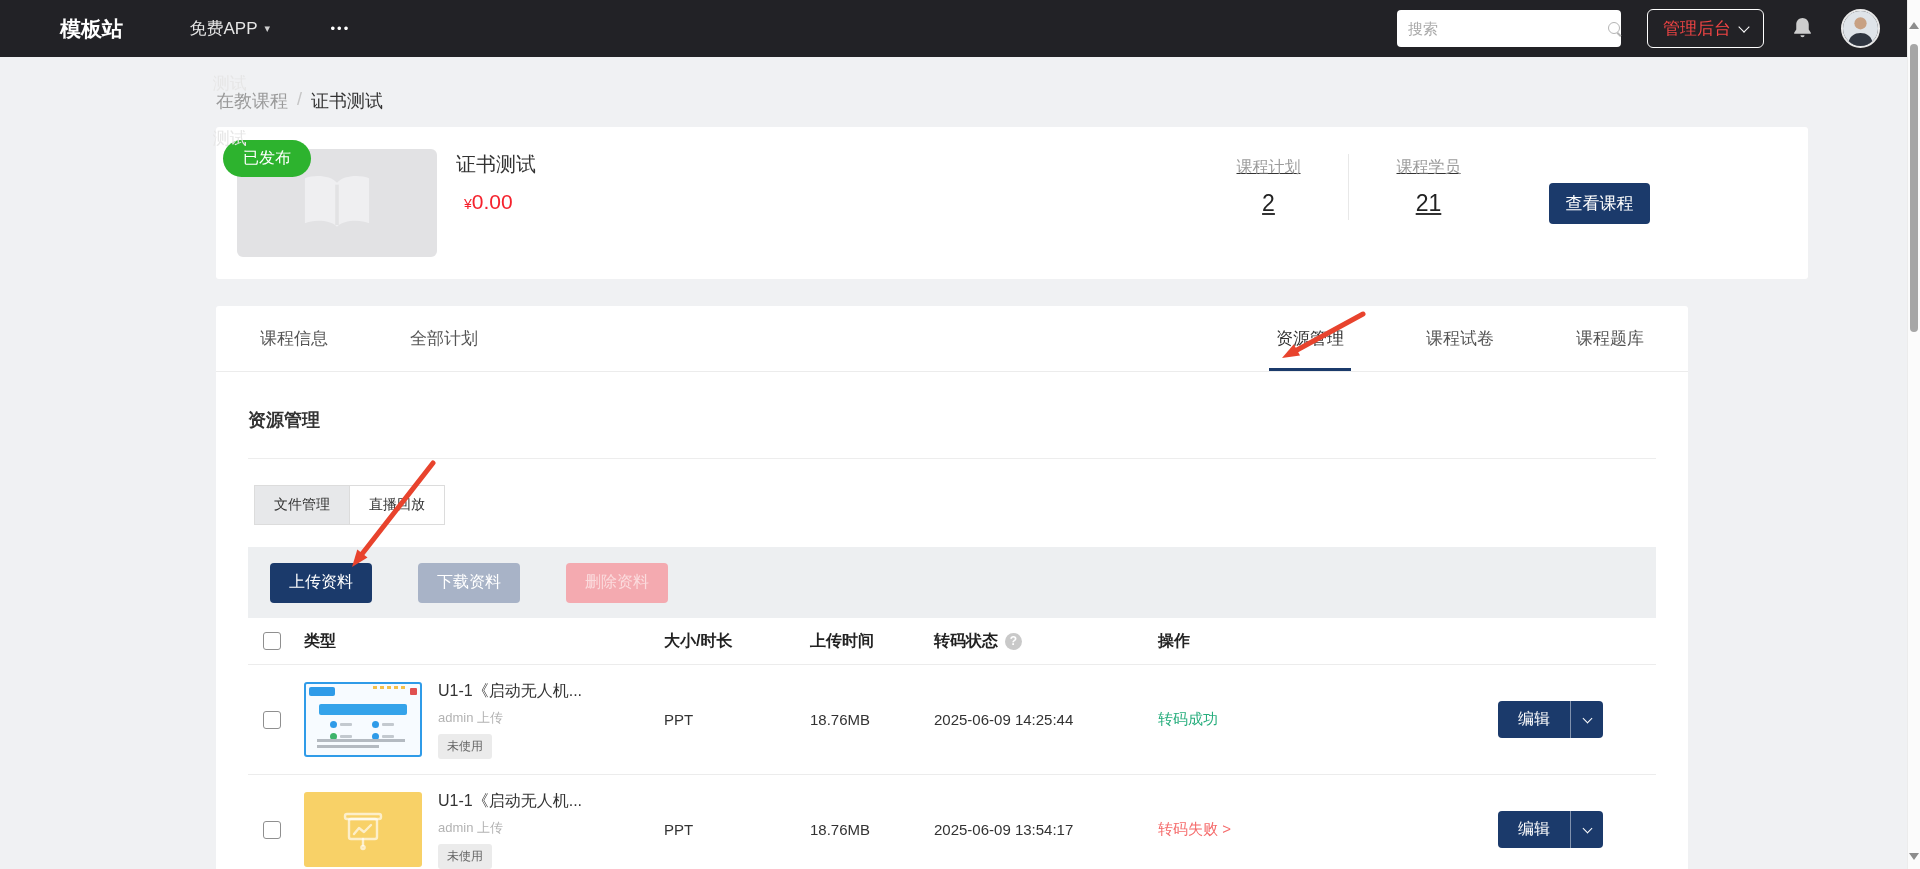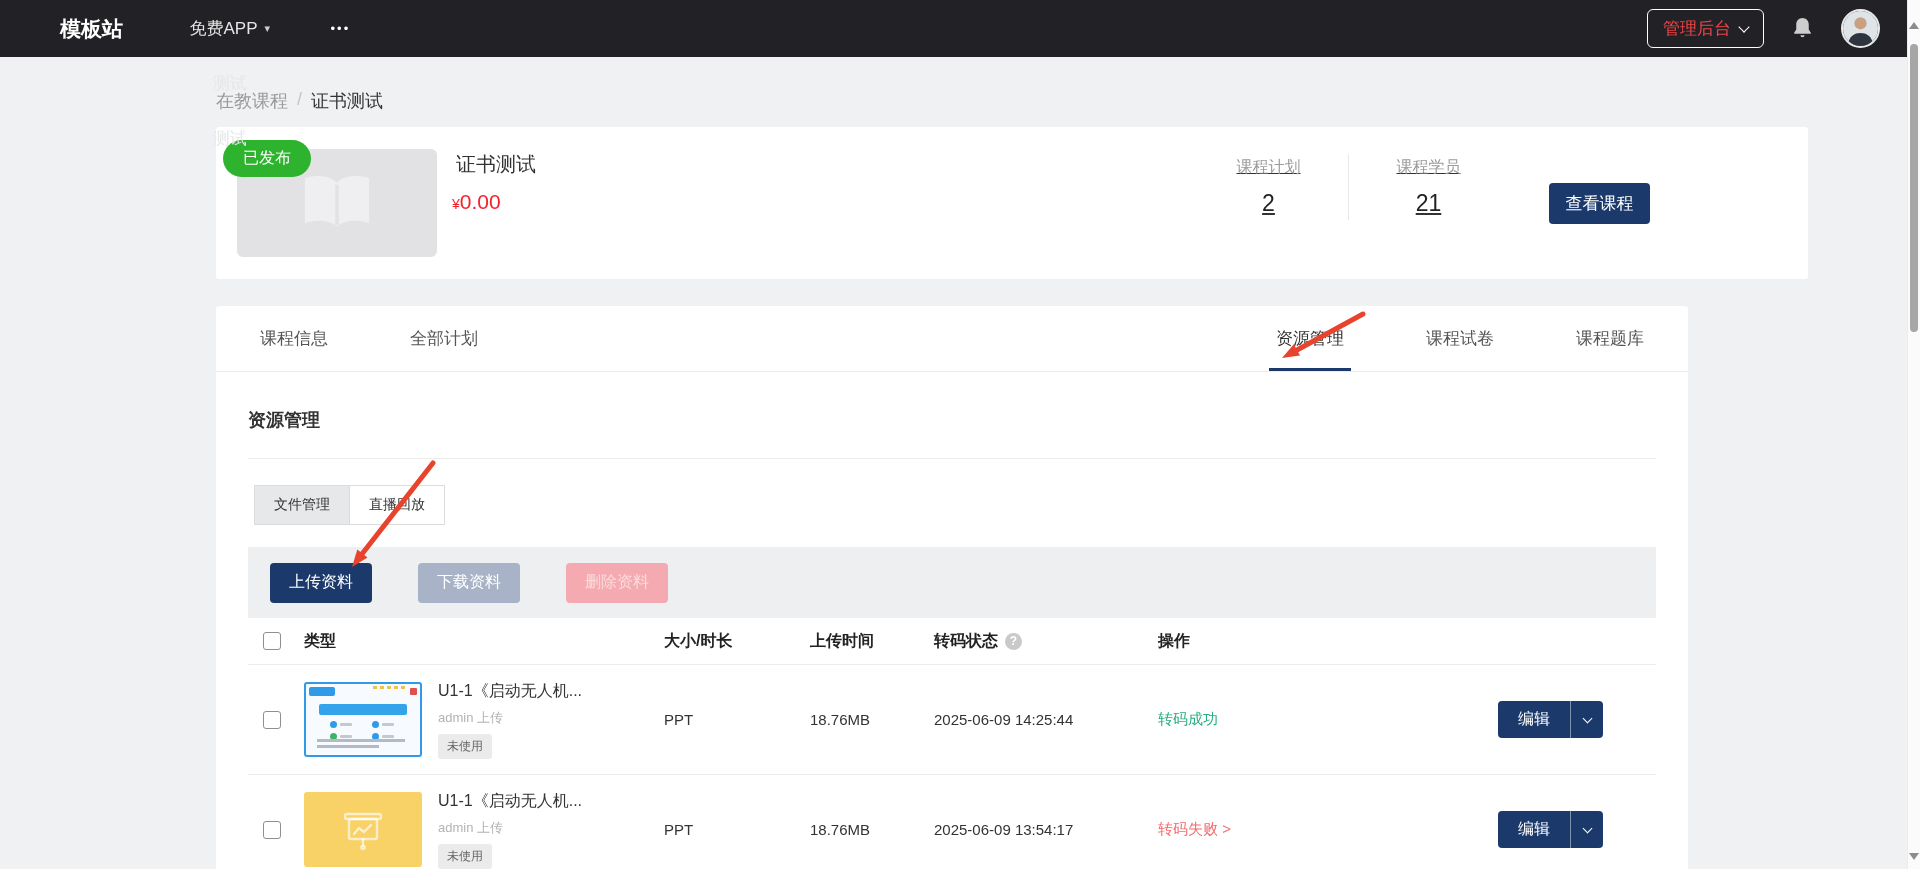--- a/index.html
+++ b/index.html
@@ -57,21 +57,21 @@
   .bc-current { color: #333; }
 
   
   .course-card { position: absolute; left: 216px; top: 127px; width: 1592px; height: 152px;
                  background: #fff; border-radius: 3px; }
   .pub-badge { position: absolute; left: 7px; top: 13px; z-index: 2; background: #2db32e; color: #fff;
                font-size: 16px; padding: 8px 20px; border-radius: 19px; }
   .course-thumb { position: absolute; left: 21px; top: 22px; width: 200px; height: 108px;
                   background: #e2e2e4; border-radius: 6px; display: flex; align-items: center; justify-content: center; }
   .course-title { position: absolute; left: 240px; top: 24px; font-size: 20px; color: #333; }
-  .course-price { position: absolute; left: 236px; top: 63px; color: #f5222d; }
+  .course-price { position: absolute; left: 248px; top: 63px; color: #f5222d; }
   .cur { font-size: 14px; } .amt { font-size: 21px; }
   .stats { position: absolute; left: 985px; top: 27px; display: flex; align-items: center; text-decoration: underline; }
   .stat { width: 135px; text-align: center; }
   .stat-label { font-size: 16px; color: #9b9b9b; margin-bottom: 12px; }
   .stat-value { font-size: 23px; color: #222; }
   .stat-div { width: 1px; height: 66px; background: #e8e8e8; margin: 0 12px; }
   .view-btn { position: absolute; left: 1333px; top: 56px; width: 101px; height: 41px;
               background: #1b3a6b; color: #fff; font-size: 17px; border: none; border-radius: 4px;
               display: flex; align-items: center; justify-content: center; cursor: pointer; font-family: inherit; }
 
@@ -173,20 +173,24 @@
     <div class="nav-item">
       <span>测试</span>
     </div>
     <div class="nav-item">
       <span>测试</span>
     </div>
   </nav>
   <div class="nav-more">•••</div>
 
   <div class="nav-right">
+    <div class="search-box">
+      <input type="text" placeholder="搜索" style="">
+      <span class="mag"></span>
+    </div>
     <button class="admin-btn">
       <span>管理后台</span>
       <span class="chev"></span>
     </button>
     <svg class="bell" viewBox="0 0 24 24">
       <path fill="#cdcdcd" d="M12 2c-3.3 0-6 2.7-6 6v5l-2 3v1h16v-1l-2-3V8c0-3.3-2.7-6-6-6z"></path>
       <path fill="#cdcdcd" d="M10 18.5a2 2 0 0 0 4 0h-4z"></path>
     </svg>
     <div class="avatar">
       <svg viewBox="0 0 40 40" width="35" height="35">

